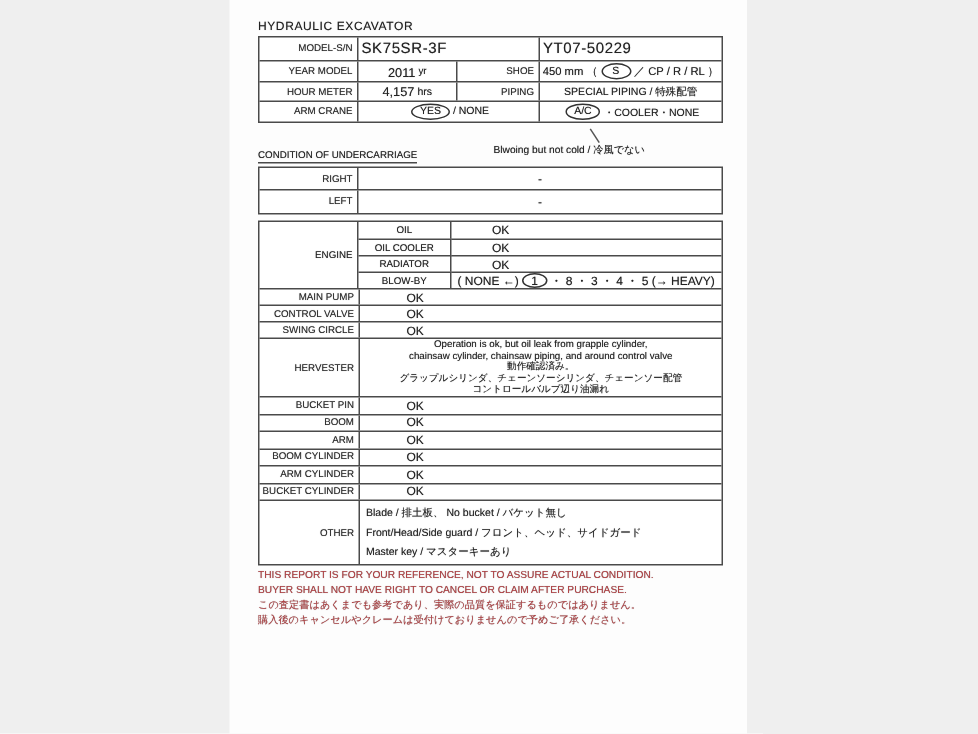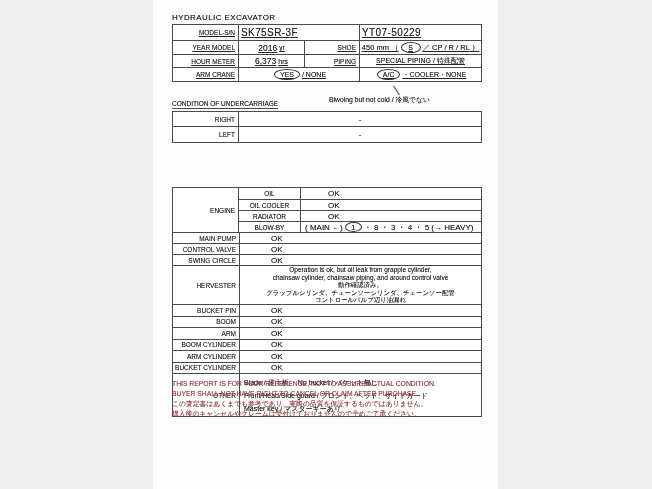--- a/index.html
+++ b/index.html
@@ -25,21 +25,21 @@
   .tbl{position:absolute;left:19px;width:310px;border:1px solid #4a4a4a;background:#fff;box-sizing:border-box;}
   .row{display:grid;border-bottom:1px solid #4a4a4a;box-sizing:border-box;}
   .row:last-child{border-bottom:none;}
   .cell{display:flex;align-items:center;box-sizing:border-box;border-left:1px solid #4a4a4a;overflow:hidden;}
   .cell:first-child{border-left:none;}
   .lab{justify-content:flex-end;padding-right:3px;font-size:6.5px;color:#2b2b2b;white-space:nowrap;}
   .ctr{justify-content:center;}
   .val{font-size:8px;}
 
   
-  #spec{top:24px;text-decoration:underline;}
+  #spec{top:24px;}
   #spec .r1{grid-template-columns:65px 121px 1fr;height:16px;}
   #spec .r2{grid-template-columns:65px 66px 55px 1fr;height:14px;}
   #spec .r3{grid-template-columns:65px 66px 55px 1fr;height:13px;}
   #spec .r4{grid-template-columns:65px 121px 47px 1fr;height:13px;}
   #spec .r5{grid-template-columns:65px 121px 1fr;height:13px;}
   .model-val{font-size:10px;letter-spacing:.4px;padding-left:2px;}
   .unit{font-size:6.5px;margin-left:2px;}
   .num{font-size:8.5px;}
 
   .oval{
@@ -49,21 +49,21 @@
   }
 
   .ac-note{position:absolute;left:176px;top:95px;font-size:6.8px;white-space:nowrap;}
   .leader{position:absolute;left:243px;top:85px;width:1px;height:11px;background:#555;transform:rotate(-33deg);}
 
   .uc-title{position:absolute;left:19px;top:100px;font-size:6.5px;border-bottom:1px solid #4a4a4a;padding-bottom:1px;}
   #uc{top:111px;}
   #uc .row{grid-template-columns:65px 1fr;height:15px;}
 
   
-  #insp{top:147px;margin-top:40px;}
+  #insp{top:147px;}
   .eng{display:grid;grid-template-columns:66px 62px 1fr;grid-auto-rows:11px;border-bottom:1px solid #4a4a4a;}
   .eng .c{display:flex;align-items:center;box-sizing:border-box;}
   .eng-lab{grid-row:1/5;grid-column:1;border-right:1px solid #4a4a4a;justify-content:flex-end;padding-right:3px;font-size:6.5px;}
   .eng .sub{border-right:1px solid #4a4a4a;justify-content:center;font-size:6.5px;border-top:1px solid #4a4a4a;}
   .eng .ev{padding-left:27px;font-size:8px;border-top:1px solid #4a4a4a;}
   .eng .t0{border-top:none;}
   .blowby{font-size:7px;padding-left:4px !important;white-space:nowrap;}
   .blowby .oval{height:8px;padding:0 3.5px;}
 
   .srow{grid-template-columns:66px 1fr;height:11px;}
@@ -88,34 +88,34 @@
 
   <div class="tbl" id="spec">
     <div class="row r1">
       <div class="cell lab">MODEL-S/N</div>
       <div class="cell model-val">SK75SR-3F</div>
       <div class="cell model-val">YT07-50229</div>
     </div>
     <div class="row r2">
       <div class="cell lab">YEAR MODEL</div>
       <div class="cell ctr">
-        <span class="num">2016</span>
+        <span class="num">2011</span>
         <span class="unit">yr</span>
       </div>
       <div class="cell lab">SHOE</div>
       <div class="cell ctr" style="font-size:7.5px;white-space:nowrap;">
         <span>450 mm （</span>
           <span class="oval" style="font-size:7px;">S</span>
           <span>／ CP / R / RL ）</span>
       </div>
     </div>
     <div class="row r3">
       <div class="cell lab">HOUR METER</div>
       <div class="cell ctr">
-        <span class="num">6,373</span>
+        <span class="num">4,157</span>
         <span class="unit" style="font-size:7px;">hrs</span>
       </div>
       <div class="cell lab">PIPING</div>
       <div class="cell ctr" style="font-size:7px;white-space:nowrap;">SPECIAL PIPING / 特殊配管</div>
     </div>
     <div class="row r5">
       <div class="cell lab">ARM CRANE</div>
       <div class="cell ctr" style="font-size:7px;white-space:nowrap;">
         <span class="oval">YES</span>
           <span>/  NONE</span>
@@ -148,21 +148,21 @@
     <div class="eng">
       <div class="c eng-lab">ENGINE</div>
       <div class="c sub t0">OIL</div>
       <div class="c ev t0">OK</div>
       <div class="c sub">OIL COOLER</div>
       <div class="c ev">OK</div>
       <div class="c sub">RADIATOR</div>
       <div class="c ev">OK</div>
       <div class="c sub">BLOW-BY</div>
       <div class="c ev blowby">
-        <span>( MAIN ←)</span>
+        <span>( NONE ←)</span>
           <span class="oval">1</span>
           <span>・ 8 ・ 3 ・ 4 ・ 5 (→ HEAVY)</span>
       </div>
     </div>
 
     <div class="row srow">
       <div class="cell lab">MAIN PUMP</div>
       <div class="cell ok">OK</div>
     </div>
     <div class="row srow">

